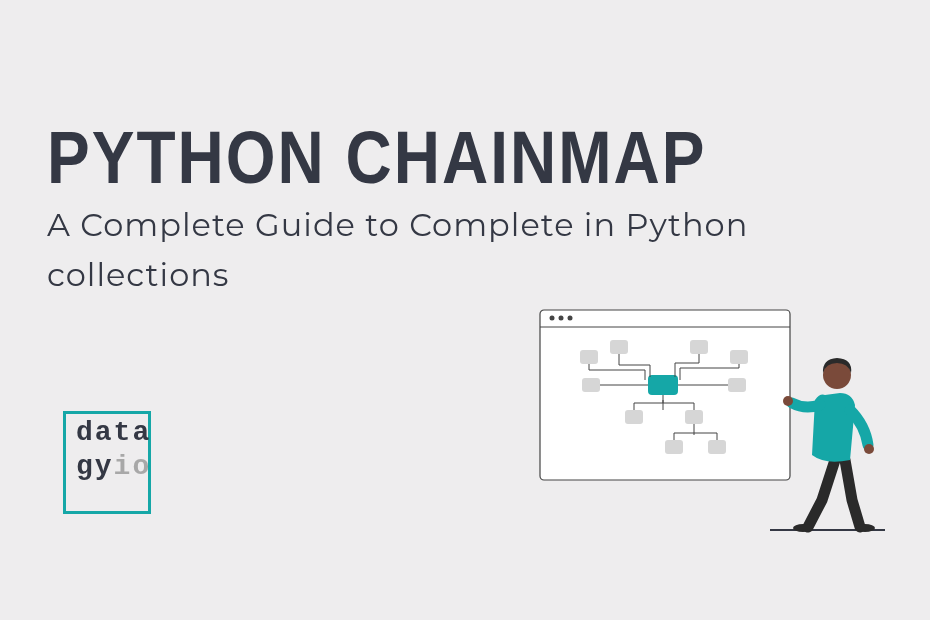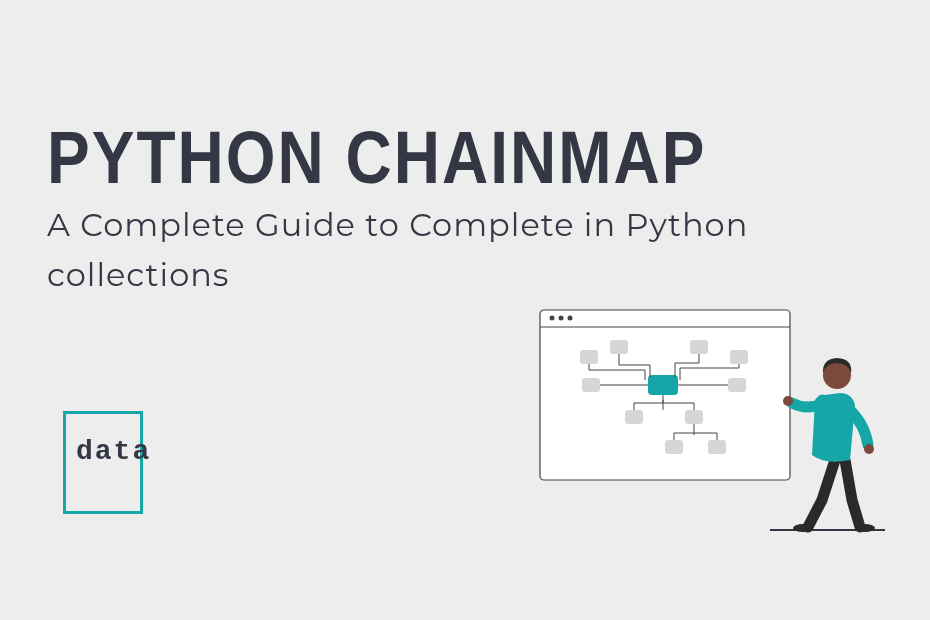--- a/index.html
+++ b/index.html
@@ -37,24 +37,24 @@
       font-weight: 400;
       color: #343844;
       line-height: 1.55;
       letter-spacing: 1px;
       width: 830px;
     }
     .logo {
       position: absolute;
       left: 63px;
       top: 411px;
-      width: 80px;
+      width: 88px;
       height: 103px;
       border: 3px solid #15a7a7;
-      padding: 21px 10px;
+      padding: 2px 10px;
       font-family: 'Courier New', monospace;
       font-size: 28px;
       font-weight: 600;
       line-height: 1.2;
       color: #343844;
     }
     .logo .line1 {
       display: block;
       letter-spacing: 2px;
     }
@@ -74,20 +74,21 @@
     }
   </style>
 </head>
 <body>
 
 <h1 class="title">PYTHON CHAINMAP</h1>
 <p class="subtitle">A Complete Guide to Complete in Python collections</p>
 
 <div class="logo">
   <span class="line1">data</span>
+  <span class="line2"><span>gy</span><span class="io">io</span></span>
 </div>
 
 <div class="illustration">
   <svg width="360" height="230" viewBox="0 0 360 230">
 
     <rect x="10" y="5" width="250" height="170" rx="4" fill="#ffffff" stroke="#444" stroke-width="1.2"></rect>
     <line x1="10" y1="22" x2="260" y2="22" stroke="#444" stroke-width="1"></line>
     <circle cx="22" cy="13" r="2.5" fill="#444"></circle>
     <circle cx="31" cy="13" r="2.5" fill="#444"></circle>
     <circle cx="40" cy="13" r="2.5" fill="#444"></circle>

